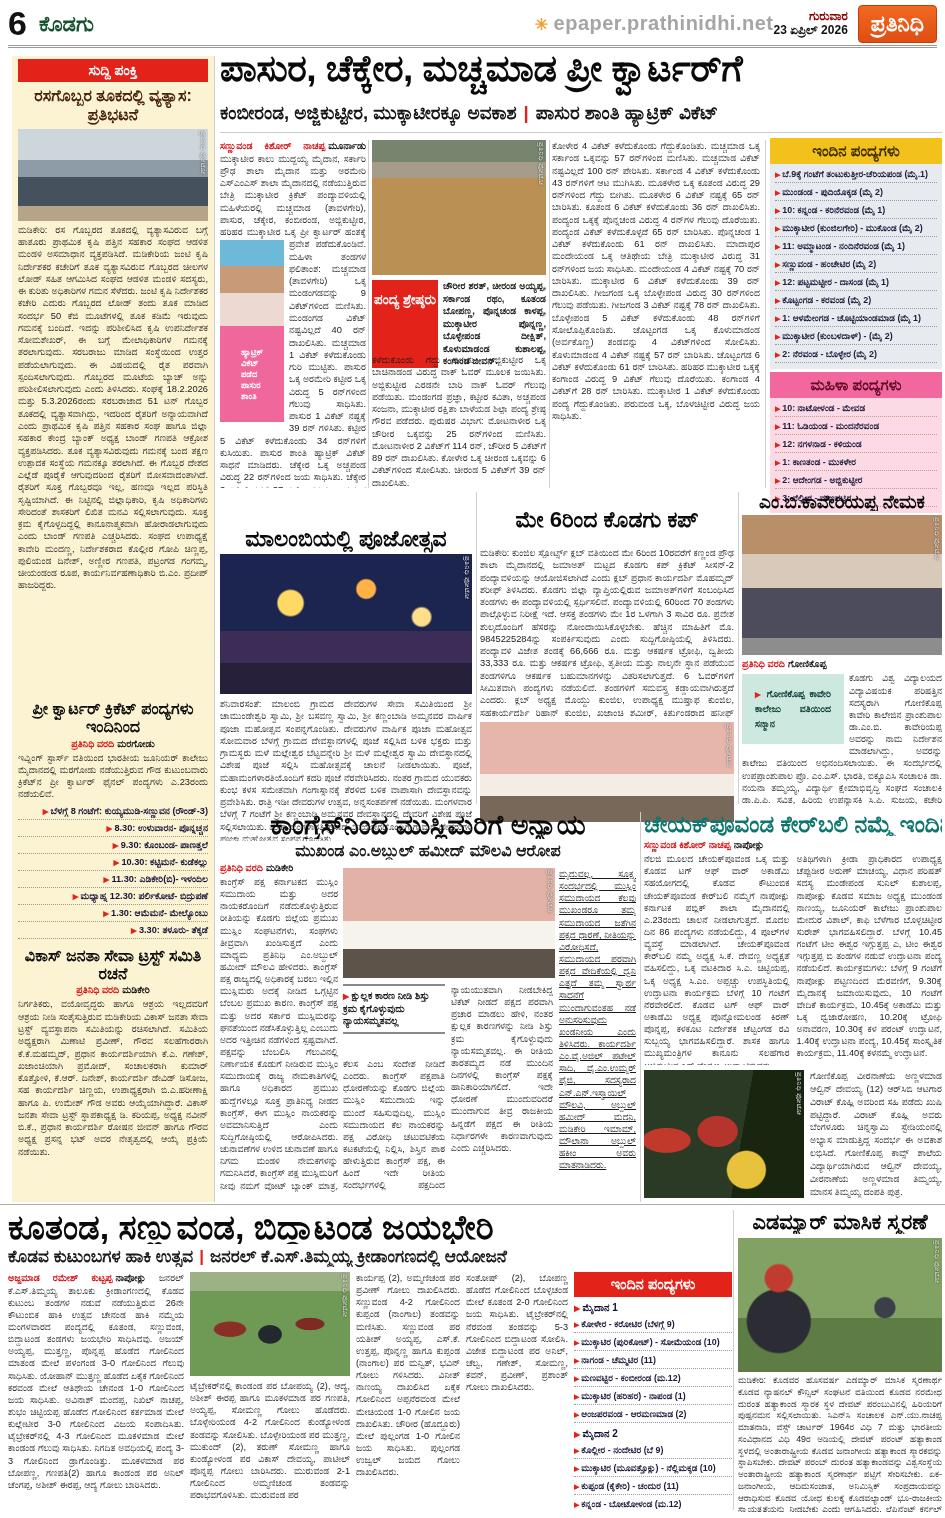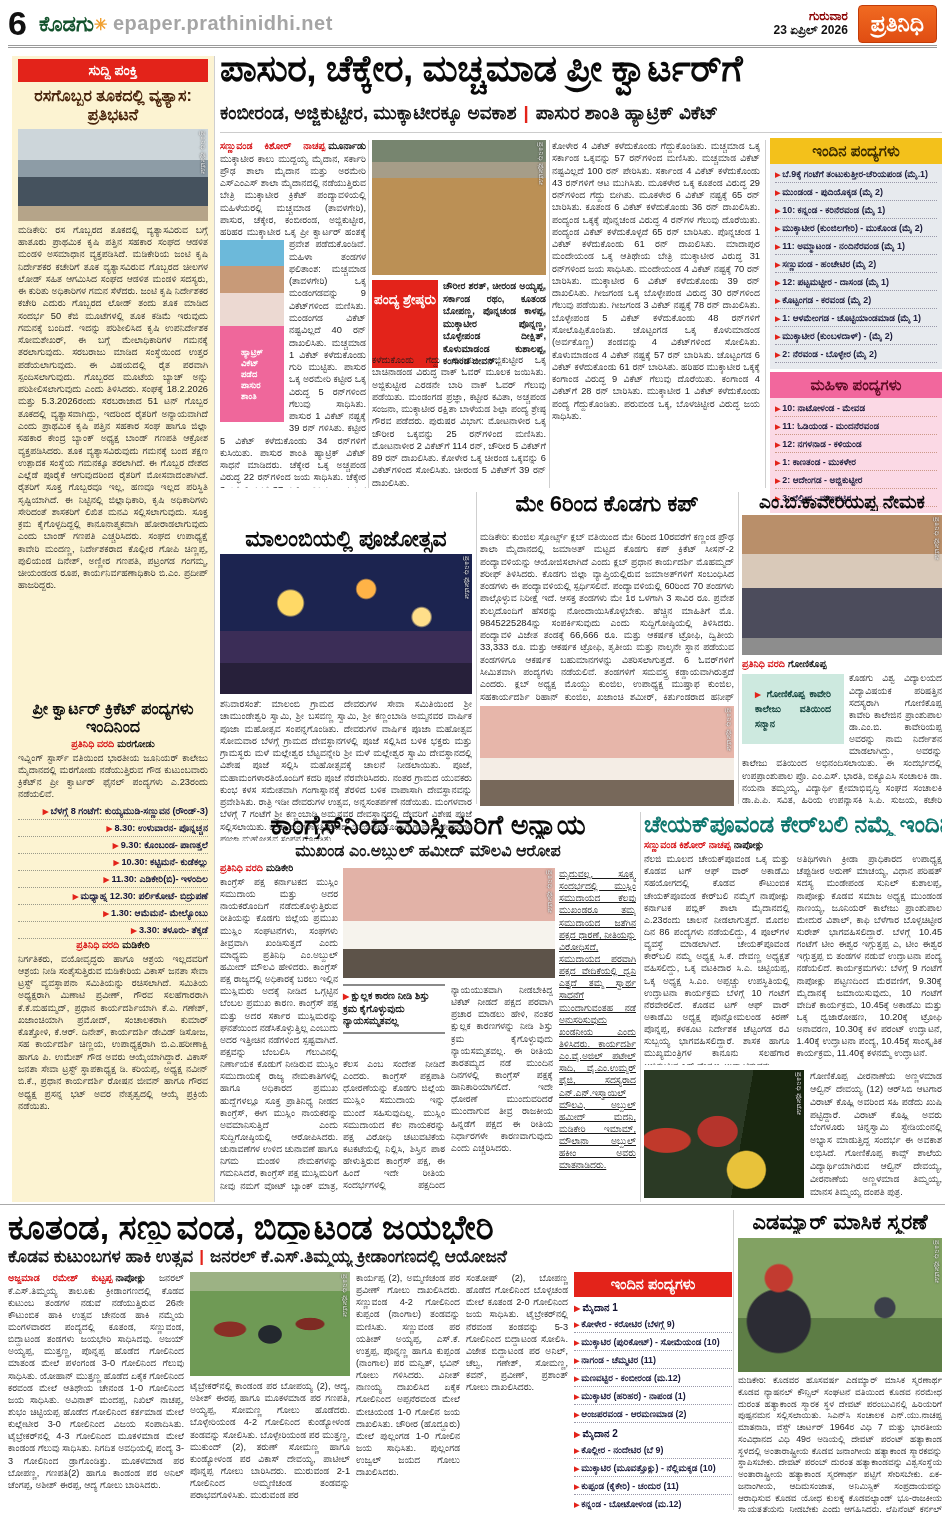--- a/index.html
+++ b/index.html
@@ -3,21 +3,21 @@
 <meta charset="utf-8">
 <style>
   html,body{margin:0;padding:0;background:#e9e9e9;}
   .page{position:relative;width:945px;height:1518px;margin:0 auto;background:#ffffff;
         font-family:"Liberation Sans",sans-serif;color:#1a1a1a;overflow:hidden;}
   
   .masthead{position:absolute;left:8px;top:2px;width:929px;height:46px;display:flex;align-items:center;
             border-bottom:3px double #9a9a9a;box-sizing:border-box;}
   .pgnum{font-size:34px;font-weight:bold;color:#111;}
   .mh-section{font-size:21px;font-weight:bold;margin-left:12px;color:#14532d;}
-  .mh-site{flex:1;text-align:left;color:#a5a5a5;font-size:20px;font-weight:bold;letter-spacing:.5px;}
+  .mh-site{flex:1;text-align:right;color:#a5a5a5;font-size:20px;font-weight:bold;letter-spacing:.5px;}
   .mh-cursor{color:#f0a030;font-size:16px;margin-right:5px;}
   .mh-daterow{text-align:right;margin-right:10px;line-height:1.15;}
   .mh-day{color:#8b0000;font-weight:bold;font-size:12px;}
   .mh-date{font-weight:bold;font-size:12px;color:#111;}
   .mh-logo{background:linear-gradient(180deg,#f06a21,#e04d12);color:#fff;font-weight:bold;font-size:22px;
            padding:5px 12px;border-radius:4px;border:1px solid #c23c08;}
   
   .byline{font-size:9.5px;font-weight:bold;}
   .bl-red{color:#d60f12;}
   .bl-place{color:#111;margin-left:3px;}
@@ -71,21 +71,21 @@
   .sb-list.women .sb-item{border-bottom:1px dotted #c98;}
   
   .m-title{font-size:22px;font-weight:800;text-align:center;line-height:1.05;margin:0 0 4px;color:#0a0a0a;}
   .art-malambi{position:absolute;left:220px;top:492px;width:252px;height:314px;overflow:hidden;margin-top:35px;}
   .photo.festival{height:140px;margin-bottom:4px;background:
      radial-gradient(circle at 28% 35%,#ffd966 0 6%,rgba(0,0,0,0) 7%),
      radial-gradient(circle at 58% 25%,#ffb347 0 5%,rgba(0,0,0,0) 6%),
      radial-gradient(circle at 80% 45%,#ffdf8a 0 4%,rgba(0,0,0,0) 5%),
      linear-gradient(180deg,#1c2450 0 55%,#3b2d57 55% 78%,#27203a 78%);}
   .m-body{font-size:9.3px;overflow:hidden;}
-  .art-cup{position:absolute;left:480px;top:492px;width:254px;height:314px;display:flex;flex-direction:column;overflow:hidden;}
+  .art-cup{position:absolute;left:480px;top:508px;width:254px;height:314px;display:flex;flex-direction:column;overflow:hidden;}
   .art-cup .m-body{flex:1;margin-top:12px;}
   .photo.cupmeet{height:100px;margin-top:3px;background:
      linear-gradient(180deg,#e7b6aa 0 52%,#f4ede5 52% 74%,#77685a 74%);}
   .art-kav{position:absolute;left:742px;top:492px;width:200px;height:314px;overflow:hidden;}
   .art-kav .m-title{font-size:18.5px;white-space:nowrap;overflow:hidden;}
   .photo.college{height:140px;background:
      linear-gradient(180deg,#b98f6a 0 28%,#d9c9b9 28% 52%,#4c4c5c 52% 88%,#8d8d8d 88%);}
   .kav-byline{margin:3px 0 2px;}
   .kav-body{font-size:9.2px;overflow:hidden;}
   .kav-box{float:left;width:76px;background:#cde9df;padding:13px;margin:2px 5px 2px 0;font-size:9.4px;
@@ -182,20 +182,21 @@
     <div class="match-item">ಬೆಳಗ್ಗೆ 8 ಗಂಟೆಗೆ: ಕುಯ್ಯಮುಡಿ-ಸಣ್ಣುವನ (ರೌಂಡ್-3)</div>
         <div class="match-item">8.30: ಉಳುವಾರನ- ಪೊನ್ನಚ್ಚನ</div>
         <div class="match-item">9.30: ಕೊಂಬಂಡ- ಪಾಣತ್ತಲೆ</div>
         <div class="match-item">10.30: ಕಟ್ಟಿಮನೆ- ಕುಡೆಕಲ್ಲು</div>
         <div class="match-item">11.30: ಎಡಿಕೇರಿ(ಬಿ)- ಇಳಂದಿಲ</div>
         <div class="match-item">ಮಧ್ಯಾಹ್ನ 12.30: ಪರ್ಲಿಕೋಟೆ- ಬಿದ್ರುಪಣೆ</div>
         <div class="match-item">1.30: ಆಮೆಮನೆ- ಮೇಲ್ಯೊಂಬು</div>
         <div class="match-item">3.30: ತಳೂರು- ತೆಕ್ಕಡೆ</div>
       </div>
 
+    <div class="lc-sec-title">ವಿಕಾಸ್ ಜನತಾ ಸೇವಾ ಟ್ರಸ್ಟ್ ಸಮಿತಿ ರಚನೆ</div>
     <span class="byline ctr"><span class="bl-red">ಪ್ರತಿನಿಧಿ ವರದಿ</span><span class="bl-place">ಮಡಿಕೇರಿ</span></span>
     <div class="lc-trust-body jt">ನಿರ್ಗತಿಕರು, ವಯೋವೃದ್ಧರು ಹಾಗೂ ಆಶ್ರಯ ಇಲ್ಲದವರಿಗೆ ಆಶ್ರಯ ನೀಡಿ ಸಂತೈಸುತ್ತಿರುವ ಮಡಿಕೇರಿಯ ವಿಕಾಸ್ ಜನತಾ ಸೇವಾ ಟ್ರಸ್ಟ್ ವ್ಯವಸ್ಥಾಪನಾ ಸಮಿತಿಯನ್ನು ರಚಿಸಲಾಗಿದೆ. ಸಮಿತಿಯ ಅಧ್ಯಕ್ಷರಾಗಿ ಮಿಣಾಟಿ ಪ್ರವೀಣ್, ಗೌರವ ಸಲಹೆಗಾರರಾಗಿ ಕೆ.ಕೆ.ಮಹಮ್ಮದ್, ಪ್ರಧಾನ ಕಾರ್ಯದರ್ಶಿಯಾಗಿ ಕೆ.ಎ. ಗಣೇಶ್, ಖಜಾಂಚಿಯಾಗಿ ಪ್ರಮೋದ್, ಸಂಚಾಲಕರಾಗಿ ಕುಮಾರ್ ಕೊತ್ತೋಳಿ, ಕೆ.ಆರ್. ದಿನೇಶ್, ಕಾರ್ಯದರ್ಶಿ ಡೇವಿಡ್ ಡಿಸೋಜ, ಸಹ ಕಾರ್ಯದರ್ಶಿ ಚಿಣ್ಣಯ, ಉಪಾಧ್ಯಕ್ಷರಾಗಿ ಬಿ.ಎ.ಹರೀಣಾಕ್ಷಿ ಹಾಗೂ ಪಿ. ಉಮೇಶ್ ಗೌಡ ಅವರು ಆಯ್ಕೆಯಾಗಿದ್ದಾರೆ. ವಿಕಾಸ್ ಜನತಾ ಸೇವಾ ಟ್ರಸ್ಟ್ ಸ್ಥಾಪಕಾಧ್ಯಕ್ಷ ಡಿ. ಕರಿಯಪ್ಪ, ಅಧ್ಯಕ್ಷ ನವೀನ್ ಬಿ.ಕೆ., ಪ್ರಧಾನ ಕಾರ್ಯದರ್ಶಿ ರೋಷನ ಜೀವನ್ ಹಾಗೂ ಗೌರವ ಅಧ್ಯಕ್ಷ ಪ್ರಸನ್ನ ಭಟ್ ಅವರ ನೇತೃತ್ವದಲ್ಲಿ ಆಯ್ಕೆ ಪ್ರಕ್ರಿಯೆ ನಡೆಯಿತು.</div>
   </div>
 
   <div class="lead-headline">ಪಾಸುರ, ಚೆಕ್ಕೇರ, ಮಚ್ಚಮಾಡ ಪ್ರೀ ಕ್ವಾರ್ಟರ್‌ಗೆ</div>
   <div class="lead-sub">
     <span>ಕಂಬೀರಂಡ, ಅಜ್ಜಿಕುಟ್ಟೀರ, ಮುಕ್ಕಾಟೀರಕ್ಕೂ ಅವಕಾಶ</span><span class="sep">|</span><span>ಪಾಸುರ ಶಾಂತಿ ಹ್ಯಾಟ್ರಿಕ್ ವಿಕೆಟ್</span>
   </div>
 
   <div class="lead-col lead-col1 jt">

